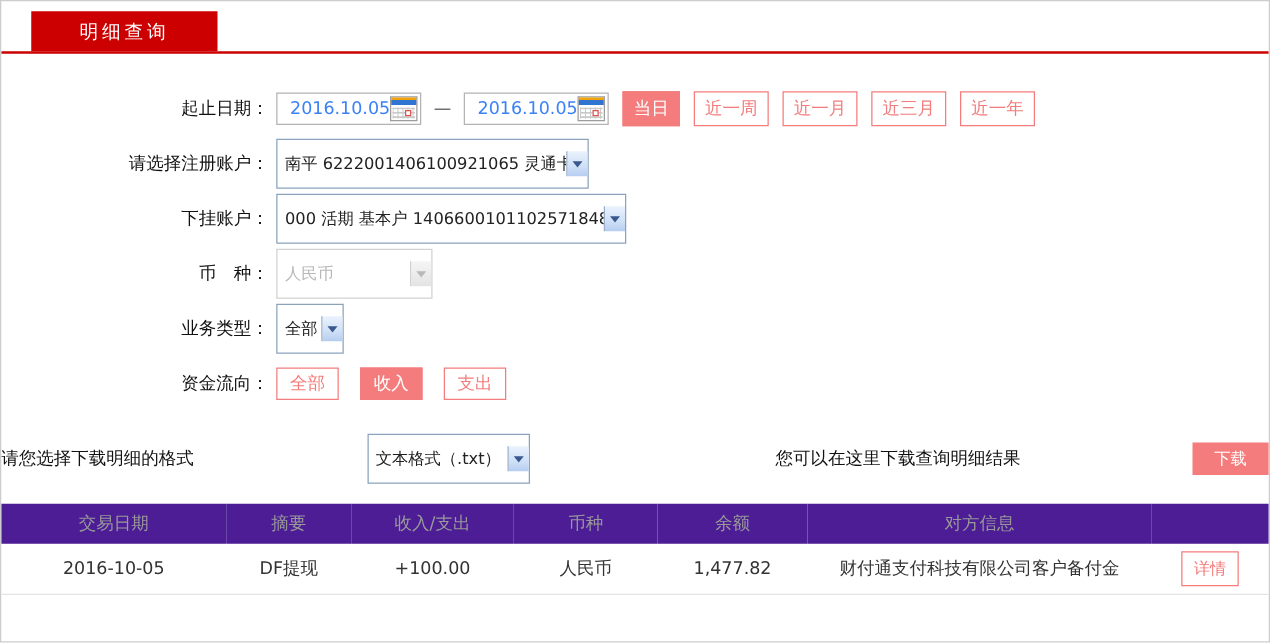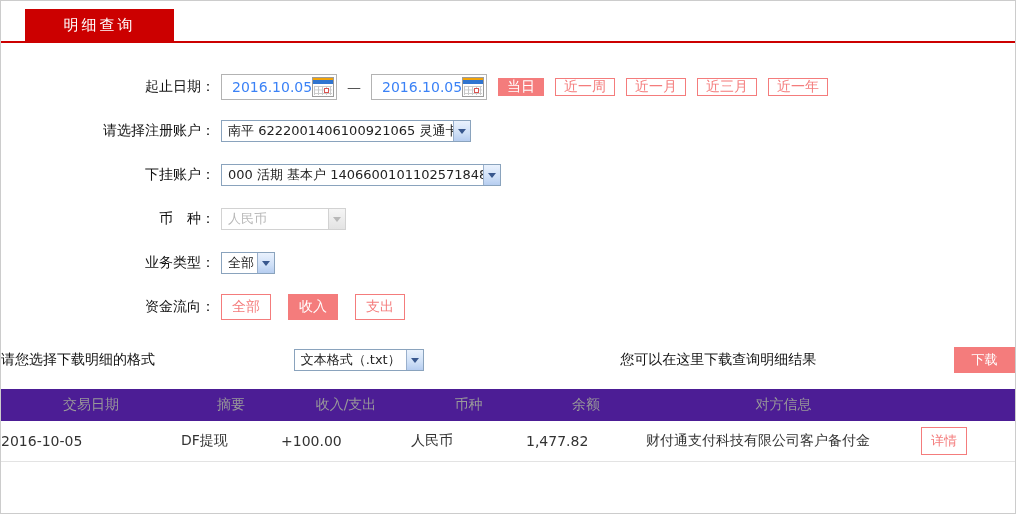--- a/index.html
+++ b/index.html
@@ -28,26 +28,26 @@
   .cal{position:relative;width:22px;height:20px;border:1px solid #9c9c9c;background:#fff;flex:none;}
   .cal-top{display:block;height:2px;background:#f0a30a;}
   .cal-bar{display:block;height:4px;background:#2f74d0;}
   .cal-grid{position:absolute;left:1px;right:1px;top:8px;bottom:1px;
             background-image:linear-gradient(to right,#c9c9c9 1.2px,transparent 1.2px),
                              linear-gradient(to bottom,#c9c9c9 1.2px,transparent 1.2px);
             background-size:4px 3.5px;}
   .cal-red{position:absolute;width:5px;height:5px;right:4px;bottom:3px;border:1px solid #d9534f;background:#fff;}
   .dash{margin:0 10px;color:#555;font-size:14px;}
 
-  .qbtn{margin-left:11px;height:18px;padding:0 8px;display:inline-flex;align-items:center;justify-content:center;
+  .qbtn{margin-left:11px;height:28px;padding:0 8px;display:inline-flex;align-items:center;justify-content:center;
         font-size:14px;background:#fff;border:1px solid var(--accent);color:var(--accent);cursor:pointer;}
   .qbtn:first-of-type{margin-left:8px;}
   .qbtn.active{background:var(--accent);color:#fff;}
 
-  .xp-select{display:inline-flex;align-items:center;height:22px;border:1px solid #8aa3bd;background:#fff;
+  .xp-select{display:inline-flex;align-items:center;height:40px;border:1px solid #8aa3bd;background:#fff;
              font-size:13px;color:#222;cursor:pointer;}
   .xp-select .txt{flex:1;padding:0 4px 0 6px;white-space:nowrap;overflow:hidden;}
   .xp-select .arr{flex:none;width:17px;height:20px;border-left:1px solid #9ab0cc;
                   background:linear-gradient(#eaf2fd,#cfe0f7 60%,#b6cdf0);
                   display:flex;align-items:center;justify-content:center;}
   .xp-select .arr::after{content:'';width:0;height:0;border:4px solid transparent;border-top:5px solid #39588e;margin-top:5px;}
   .xp-select.disabled{border-color:#d2d2d2;color:#b8b8b8;cursor:default;}
   .xp-select.disabled .arr{background:linear-gradient(#f5f5f5,#e3e3e3);border-left-color:#d2d2d2;}
   .xp-select.disabled .arr::after{border-top-color:#b8b8b8;}
   .w250{width:250px;}.w280{width:280px;}.w125{width:125px;}.w54{width:54px;}.w130{width:130px;}
@@ -62,21 +62,21 @@
   .download-row{margin-top:27px;display:flex;align-items:center;justify-content:space-between;font-size:14px;color:#111;}
   .dl-select{margin-left:6px;}
   .dl-hint{margin-left:64px;}
   .dl-btn{margin-left:5px;width:61px;height:26px;background:var(--accent);color:#fff;border:none;font-size:13px;cursor:pointer;}
 
   
   .result-table{margin-top:16px;width:100%;border-collapse:collapse;table-layout:fixed;}
   .result-table thead tr{background:#4c1d95;height:32px;}
   .result-table th{font-weight:normal;color:#999;font-size:14px;text-align:center;padding:0;}
   .result-table tbody tr{height:40px;border-bottom:1px solid #e3e3e3;}
-  .result-table td{font-size:14px;color:#333;padding:0;}
+  .result-table td{font-size:14px;color:#333;text-align:center;padding:0;}
   .amount{color:var(--amount-red);}
   .detail-btn{display:inline-block;padding:4px 9px;border:1px solid var(--accent);color:var(--accent);
               background:#fff;font-size:13px;cursor:pointer;}
 </style>
 </head>
 <body>
 
 <div class="page">
 
   <div class="tabbar">

